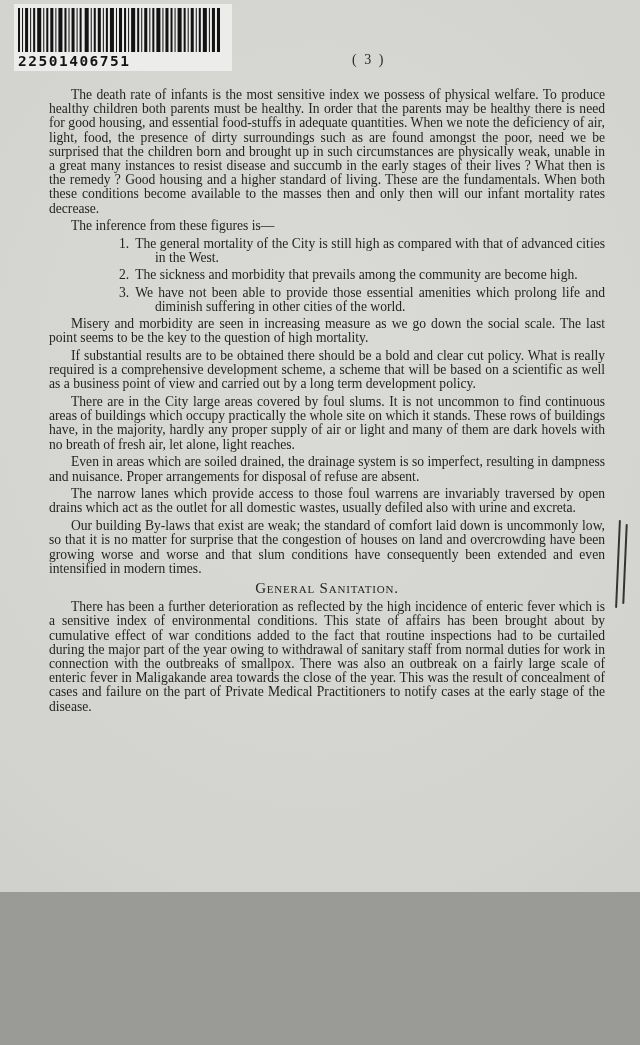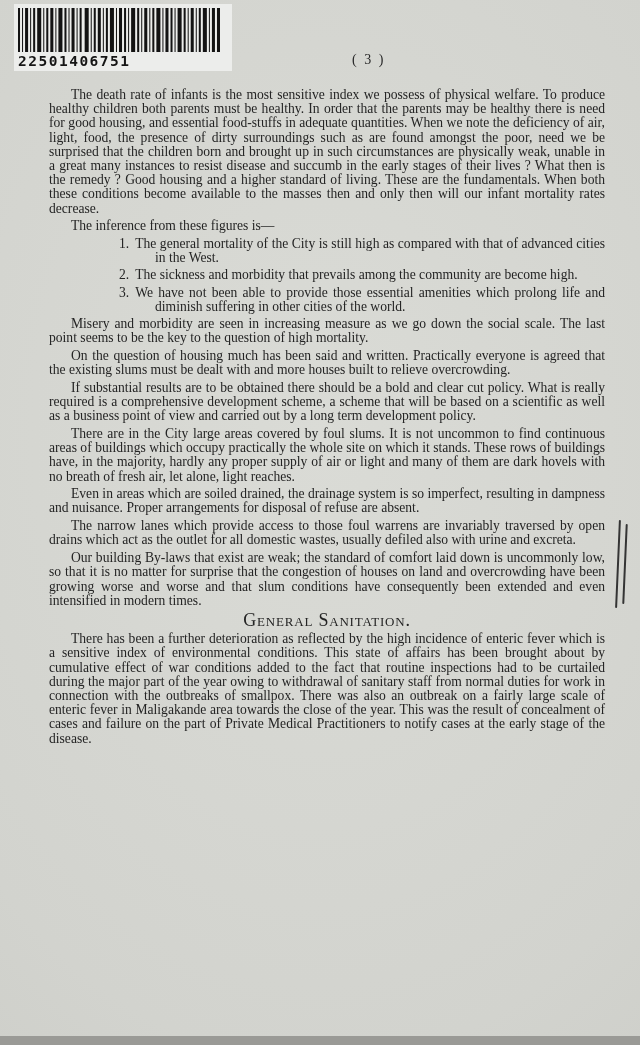--- a/index.html
+++ b/index.html
@@ -1,18 +1,18 @@
 <!DOCTYPE html>
 <html><head>
 <meta charset="utf-8">
 <style>
   html,body{margin:0;padding:0;background:#9a9a96;}
   .page{
     position:relative;
-    width:640px;height:1036px;
+    width:640px;height:892px;
     background:radial-gradient(130% 110% at 50% 42%, #dadbd6 0%, #d2d3ce 55%, #c6c7c1 100%);
     font-family:"Liberation Serif","DejaVu Serif",serif;
     color:#242424;
     overflow:hidden;
   }
   .barcode-block{
     position:absolute;left:14px;top:4px;
     background:#ecedeb;
     padding:4px 12px 2px 4px;
   }
@@ -29,21 +29,21 @@
     position:absolute;left:49px;top:88px;width:556px;
     font-size:13.6px;line-height:14.2px;text-align:justify;
   }
   .para{margin:0 0 3.5px;text-indent:22px;}
   .list{margin:0 0 2px;}
   .list-item{margin:0 0 3px;padding-left:106px;text-indent:-36px;text-align:justify;}
   .list-num{padding-right:6px;}
   .section-heading{
     margin:5px 0 5px;text-align:center;text-indent:0;
     font-variant:small-caps;font-weight:normal;
-    font-size:18px;letter-spacing:0.8px;
+    font-size:15px;letter-spacing:0.8px;
   }
   .margin-marks{position:absolute;right:8px;top:520px;width:18px;height:96px;}
   .margin-marks .mark{
     position:absolute;width:2px;background:#343434;border-radius:1px;transform:rotate(2.5deg);
   }
   .margin-marks .mark.m1{left:3px;top:0;height:88px;}
   .margin-marks .mark.m2{left:10px;top:4px;height:80px;}
 </style>
 </head>
 <body>
@@ -112,21 +112,20 @@
     <p class="para">The death rate of infants is the most sensitive index we possess of physical welfare. To produce healthy children both parents must be healthy. In order that the parents may be healthy there is need for good housing, and essential food-stuffs in adequate quantities. When we note the deficiency of air, light, food, the presence of dirty surroundings such as are found amongst the poor, need we be surprised that the children born and brought up in such circumstances are physically weak, unable in a great many instances to resist disease and succumb in the early stages of their lives ?  What then is the remedy ?  Good housing and a higher standard of living. These are the fundamentals. When both these conditions become available to the masses then and only then will our infant mortality rates decrease.</p>
     <p class="para">The inference from these figures is—</p>
 
     <div class="list">
       <p class="list-item"><span class="list-num">1.</span><span>The general mortality of the City is still high as compared with that of advanced cities in the West.</span></p>
       <p class="list-item"><span class="list-num">2.</span><span>The sickness and morbidity that prevails among the community are become high.</span></p>
       <p class="list-item"><span class="list-num">3.</span><span>We have not been able to provide those essential amenities which prolong life and diminish suffering in other cities of the world.</span></p>
     </div>
 
     <p class="para">Misery and morbidity are seen in increasing measure as we go down the social scale. The last point seems to be the key to the question of high mortality.</p>
-    <p class="para">On the question of housing much has been said and written. Practically everyone is agreed that the existing slums must be dealt with and more houses built to relieve overcrowding.</p>
     <p class="para">If substantial results are to be obtained there should be a bold and clear cut policy. What is really required is a comprehensive development scheme, a scheme that will be based on a scientific as well as a business point of view and carried out by a long term development policy.</p>
     <p class="para">There are in the City large areas covered by foul slums. It is not uncommon to find continuous areas of buildings which occupy practically the whole site on which it stands. These rows of buildings have, in the majority, hardly any proper supply of air or light and many of them are dark hovels with no breath of fresh air, let alone, light reaches.</p>
     <p class="para">Even in areas which are soiled drained, the drainage system is so imperfect, resulting in dampness and nuisance. Proper arrangements for disposal of refuse are absent.</p>
     <p class="para">The narrow lanes which provide access to those foul warrens are invariably traversed by open drains which act as the outlet for all domestic wastes, usually defiled also with urine and excreta.</p>
     <p class="para">Our building By-laws that exist are weak; the standard of comfort laid down is uncommonly low, so that it is no matter for surprise that the congestion of houses on land and overcrowding have been growing worse and worse and that slum conditions have consequently been extended and even intensified in modern times.</p>
 
     <h3 class="section-heading">General Sanitation.</h3>
 
     <p class="para">There has been a further deterioration as reflected by the high incidence of enteric fever which is a sensitive index of environmental conditions. This state of affairs has been brought about by cumulative effect of war conditions added to the fact that routine inspections had to be curtailed during the major part of the year owing to withdrawal of sanitary staff from normal duties for work in connection with the outbreaks of smallpox. There was also an outbreak on a fairly large scale of enteric fever in Maligakande area towards the close of the year. This was the result of concealment of cases and failure on the part of Private Medical Practitioners to notify cases at the early stage of the disease.</p>
   </div>

